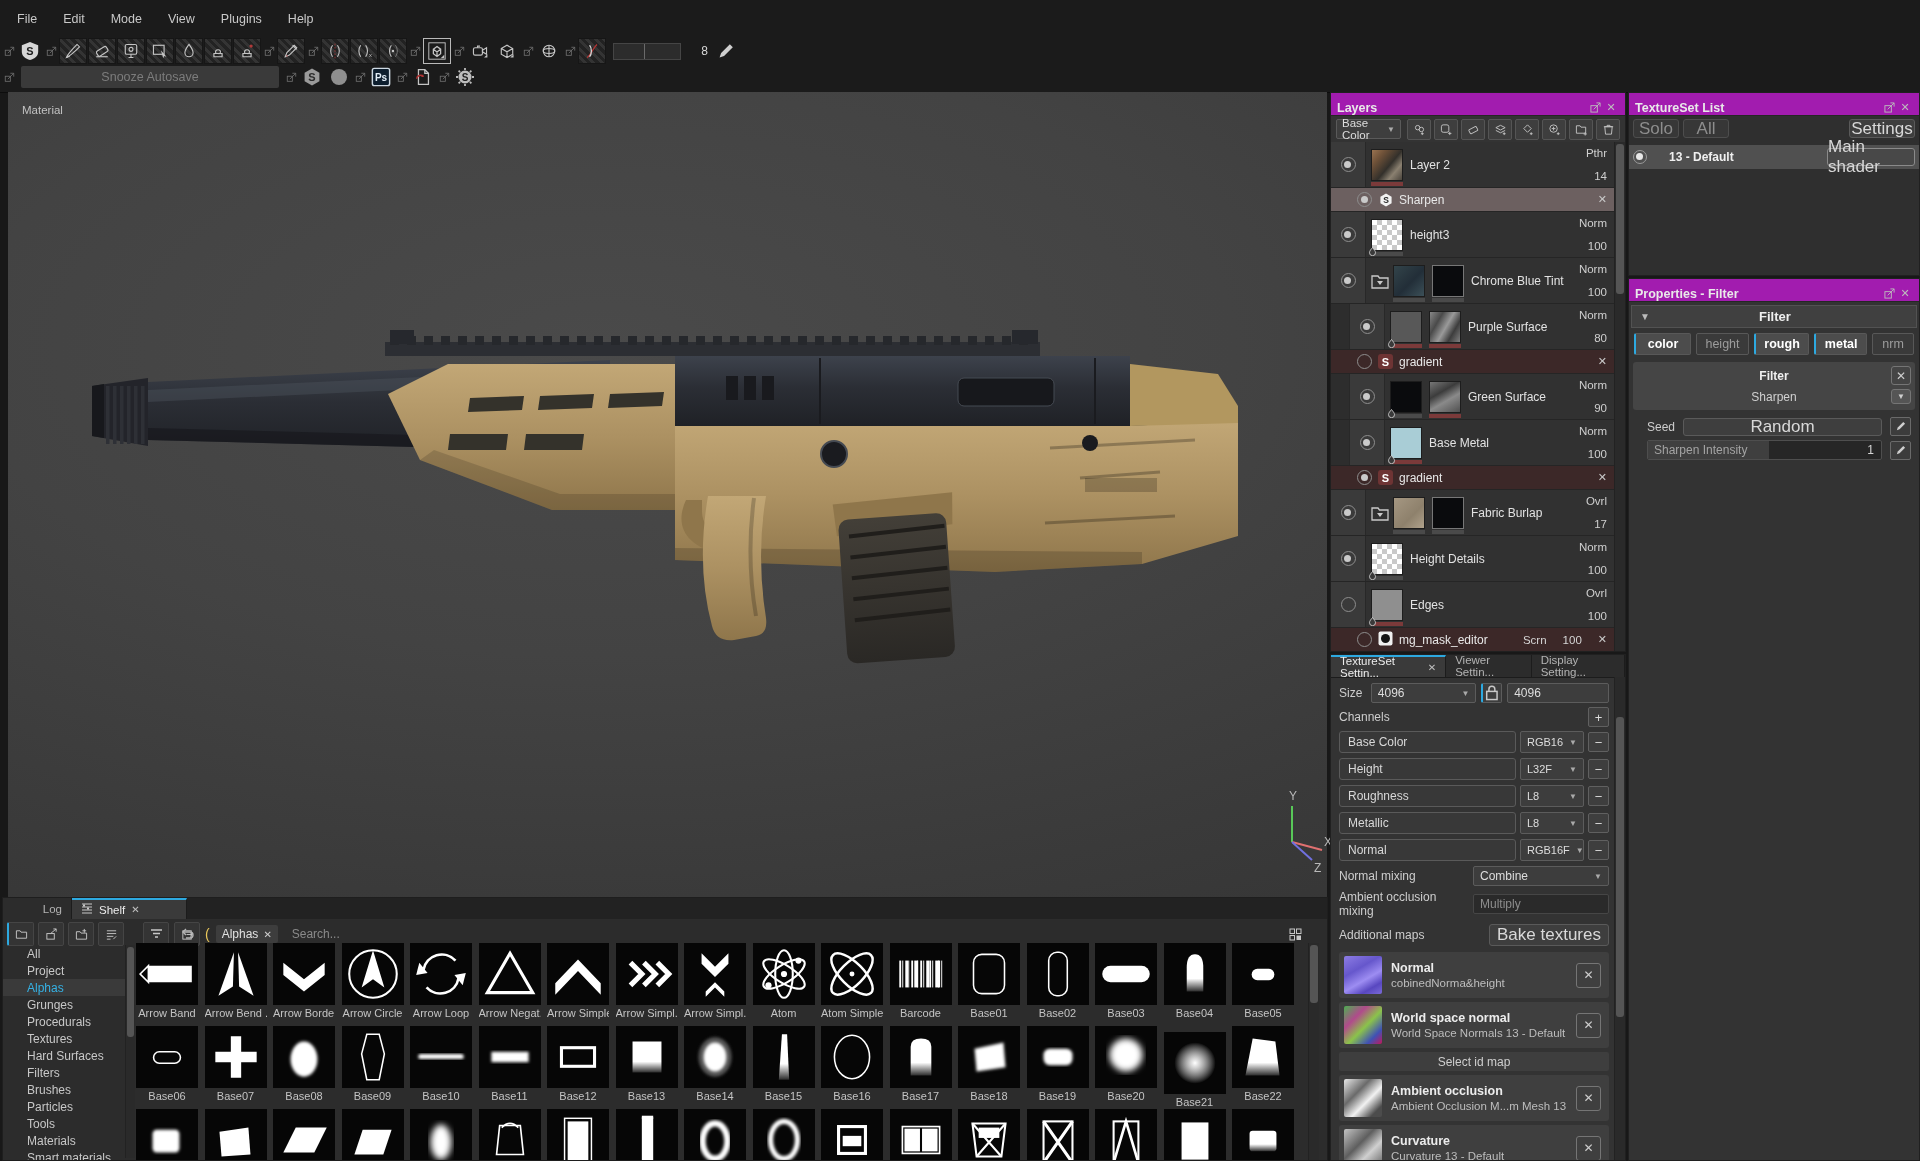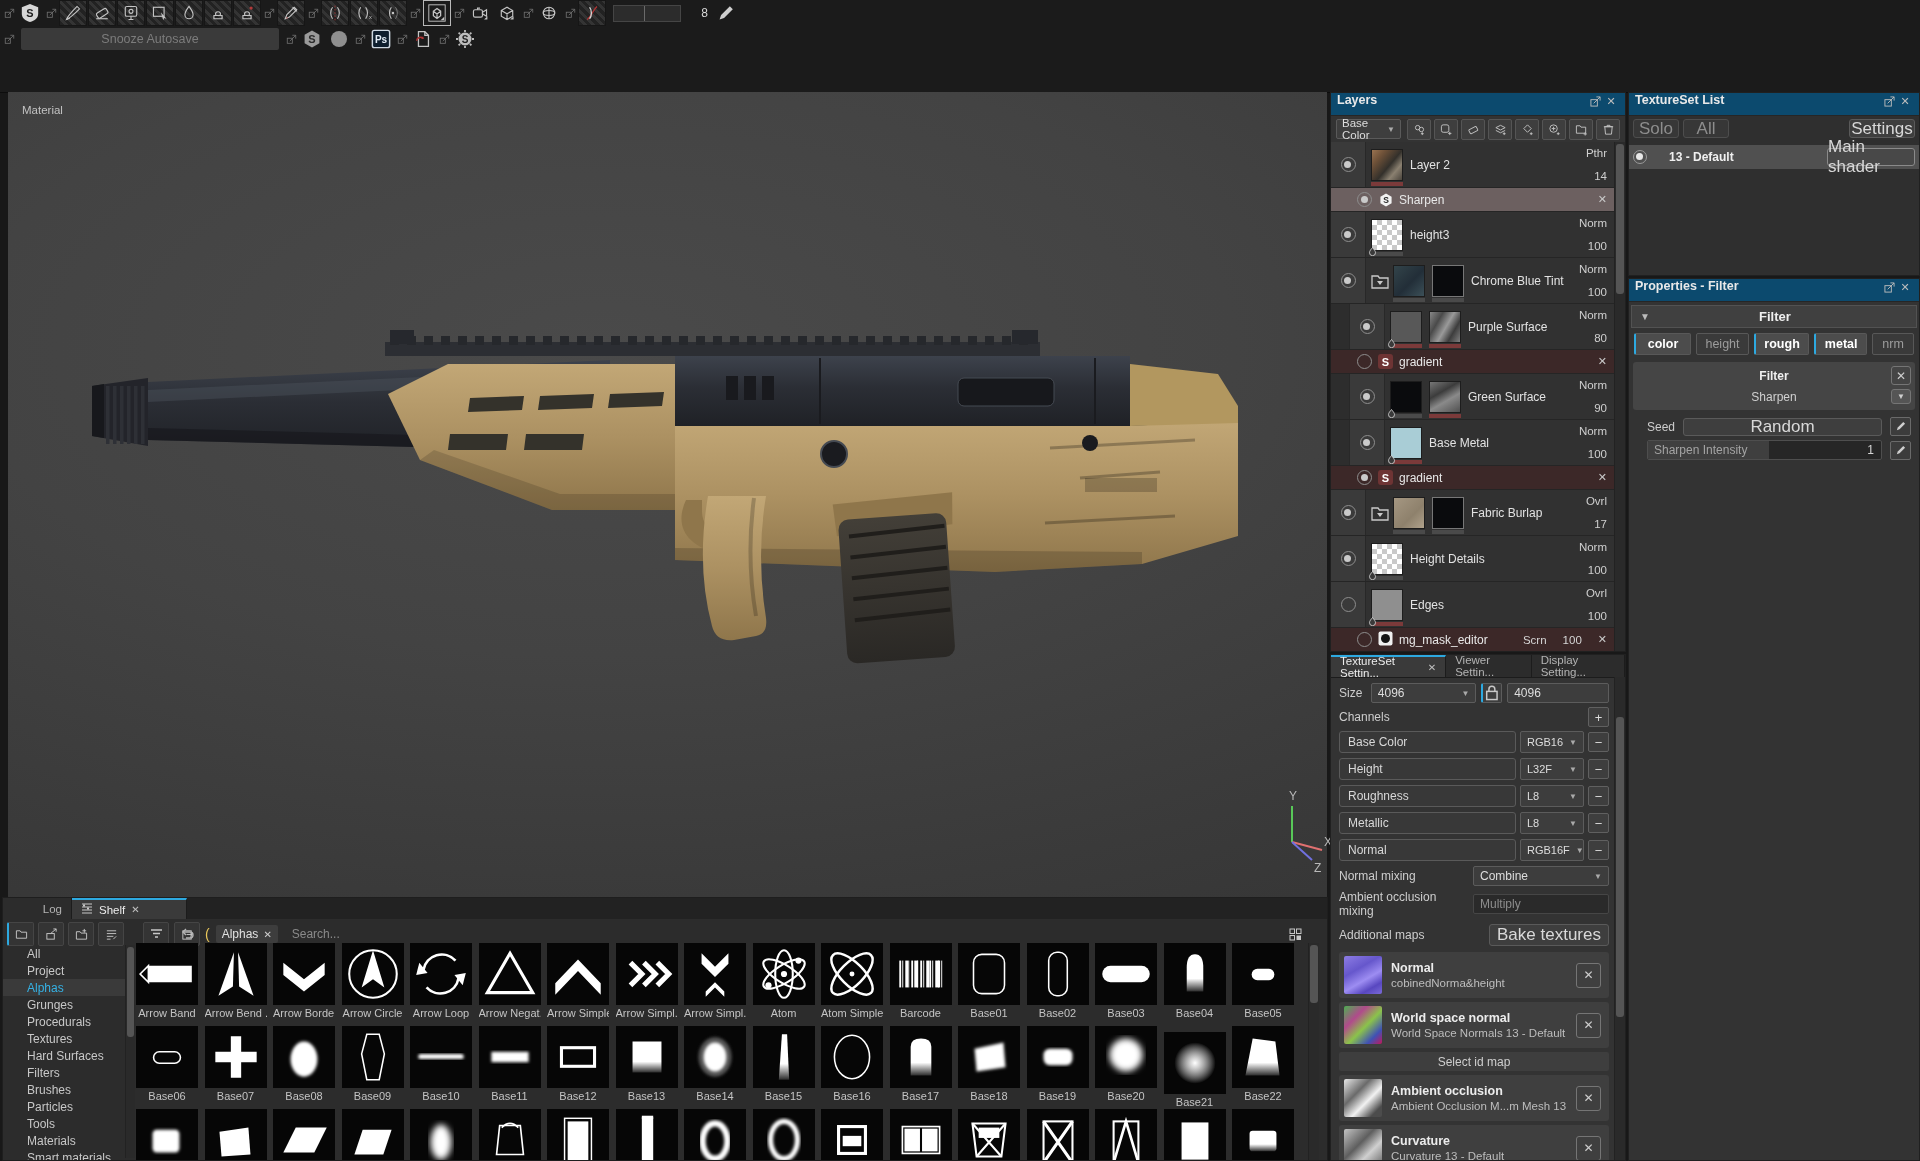--- a/index.html
+++ b/index.html
@@ -24,21 +24,21 @@
   #size-value{width:26px;text-align:right;color:#d8d8d8;padding-right:4px;}
   #snooze-btn{width:258px;height:22px;background:#3a3a3a;border-radius:2px;color:#7c7c7c;
       display:flex;align-items:center;justify-content:center;font-size:12.5px;margin:0 4px;}
   
   #viewport{left:8px;top:92px;width:1319px;height:805px;
      background:radial-gradient(120% 95% at 45% 32%, #4a4a4a 0%, #434343 40%, #3a3a3a 72%, #333 100%);}
   #material-label{position:absolute;left:14px;top:12px;color:#c2c2c2;font-size:11.5px;}
   #gizmo{position:absolute;left:1248px;top:692px;width:80px;height:90px;}
   
   .panel{background:#333;border:1px solid #202020;box-sizing:border-box;}
-  .phead{height:22px;background:#0c4a6e;display:flex;align-items:flex-start;padding:0 6px;border-bottom:1px solid #262626;}
+  .phead{height:22px;background:#a21caf;display:flex;align-items:flex-end;padding:0 6px;border-bottom:1px solid #262626;}
   .phead .ptitle{font-weight:bold;color:#e9e9e9;font-size:12.5px;flex:1;}
   .mini-ic{width:16px;height:16px;display:flex;align-items:center;justify-content:center;color:#bdbdbd;font-size:11px;}
   .mini-ic svg{width:11px;height:11px;}
   
   #layers-toolbar{display:flex;align-items:center;height:26px;padding:0 5px;gap:3px;background:#333;}
   #blend-select{width:92px;height:18px;background:#3e3e3e;border:1px solid #5a5a5a;border-radius:2px;
       display:flex;align-items:center;padding:0 5px;font-size:11.5px;color:#ddd;}
   #blend-select .arr{margin-left:auto;font-size:8px;color:#aaa;}
   .lt-btn{width:22px;height:19px;background:#3e3e3e;border:1px solid #555;border-radius:2px;
       display:flex;align-items:center;justify-content:center;}
@@ -137,20 +137,28 @@
        color:#e0e0e0;font-size:12px;}
   #search-box{flex:1;height:18px;display:flex;align-items:center;color:#8a8a8a;font-size:12px;padding-left:8px;}
   text{font-family:"Liberation Sans",sans-serif;}
 </style>
 </head>
 <body>
 
 <div id="root">
 
   <div id="topbar" class="abs">
+    <div id="menurow">
+        <div class="menu-item">File</div>
+        <div class="menu-item">Edit</div>
+        <div class="menu-item">Mode</div>
+        <div class="menu-item">View</div>
+        <div class="menu-item">Plugins</div>
+        <div class="menu-item">Help</div>
+      </div>
     <div class="toolrow" id="toolrow1">
         <span class="handle">
           <svg viewBox="0 0 13 13">
             <rect x="1.5" y="5" width="6" height="6" fill="none" stroke="#8a8a8a"></rect>
             <path d="M4.5 8.5L11.5 1.5M7.5 1.5h4v4" fill="none" stroke="#8a8a8a"></path>
           </svg>
         </span>
         <span class="tbtn big">
           <svg viewBox="0 0 22 22">
             <path d="M11 1l9 3.6v7.2c0 4.6-3.8 7.8-9 9.2-5.2-1.4-9-4.6-9-9.2V4.6z" fill="#d6d6d6"></path>

